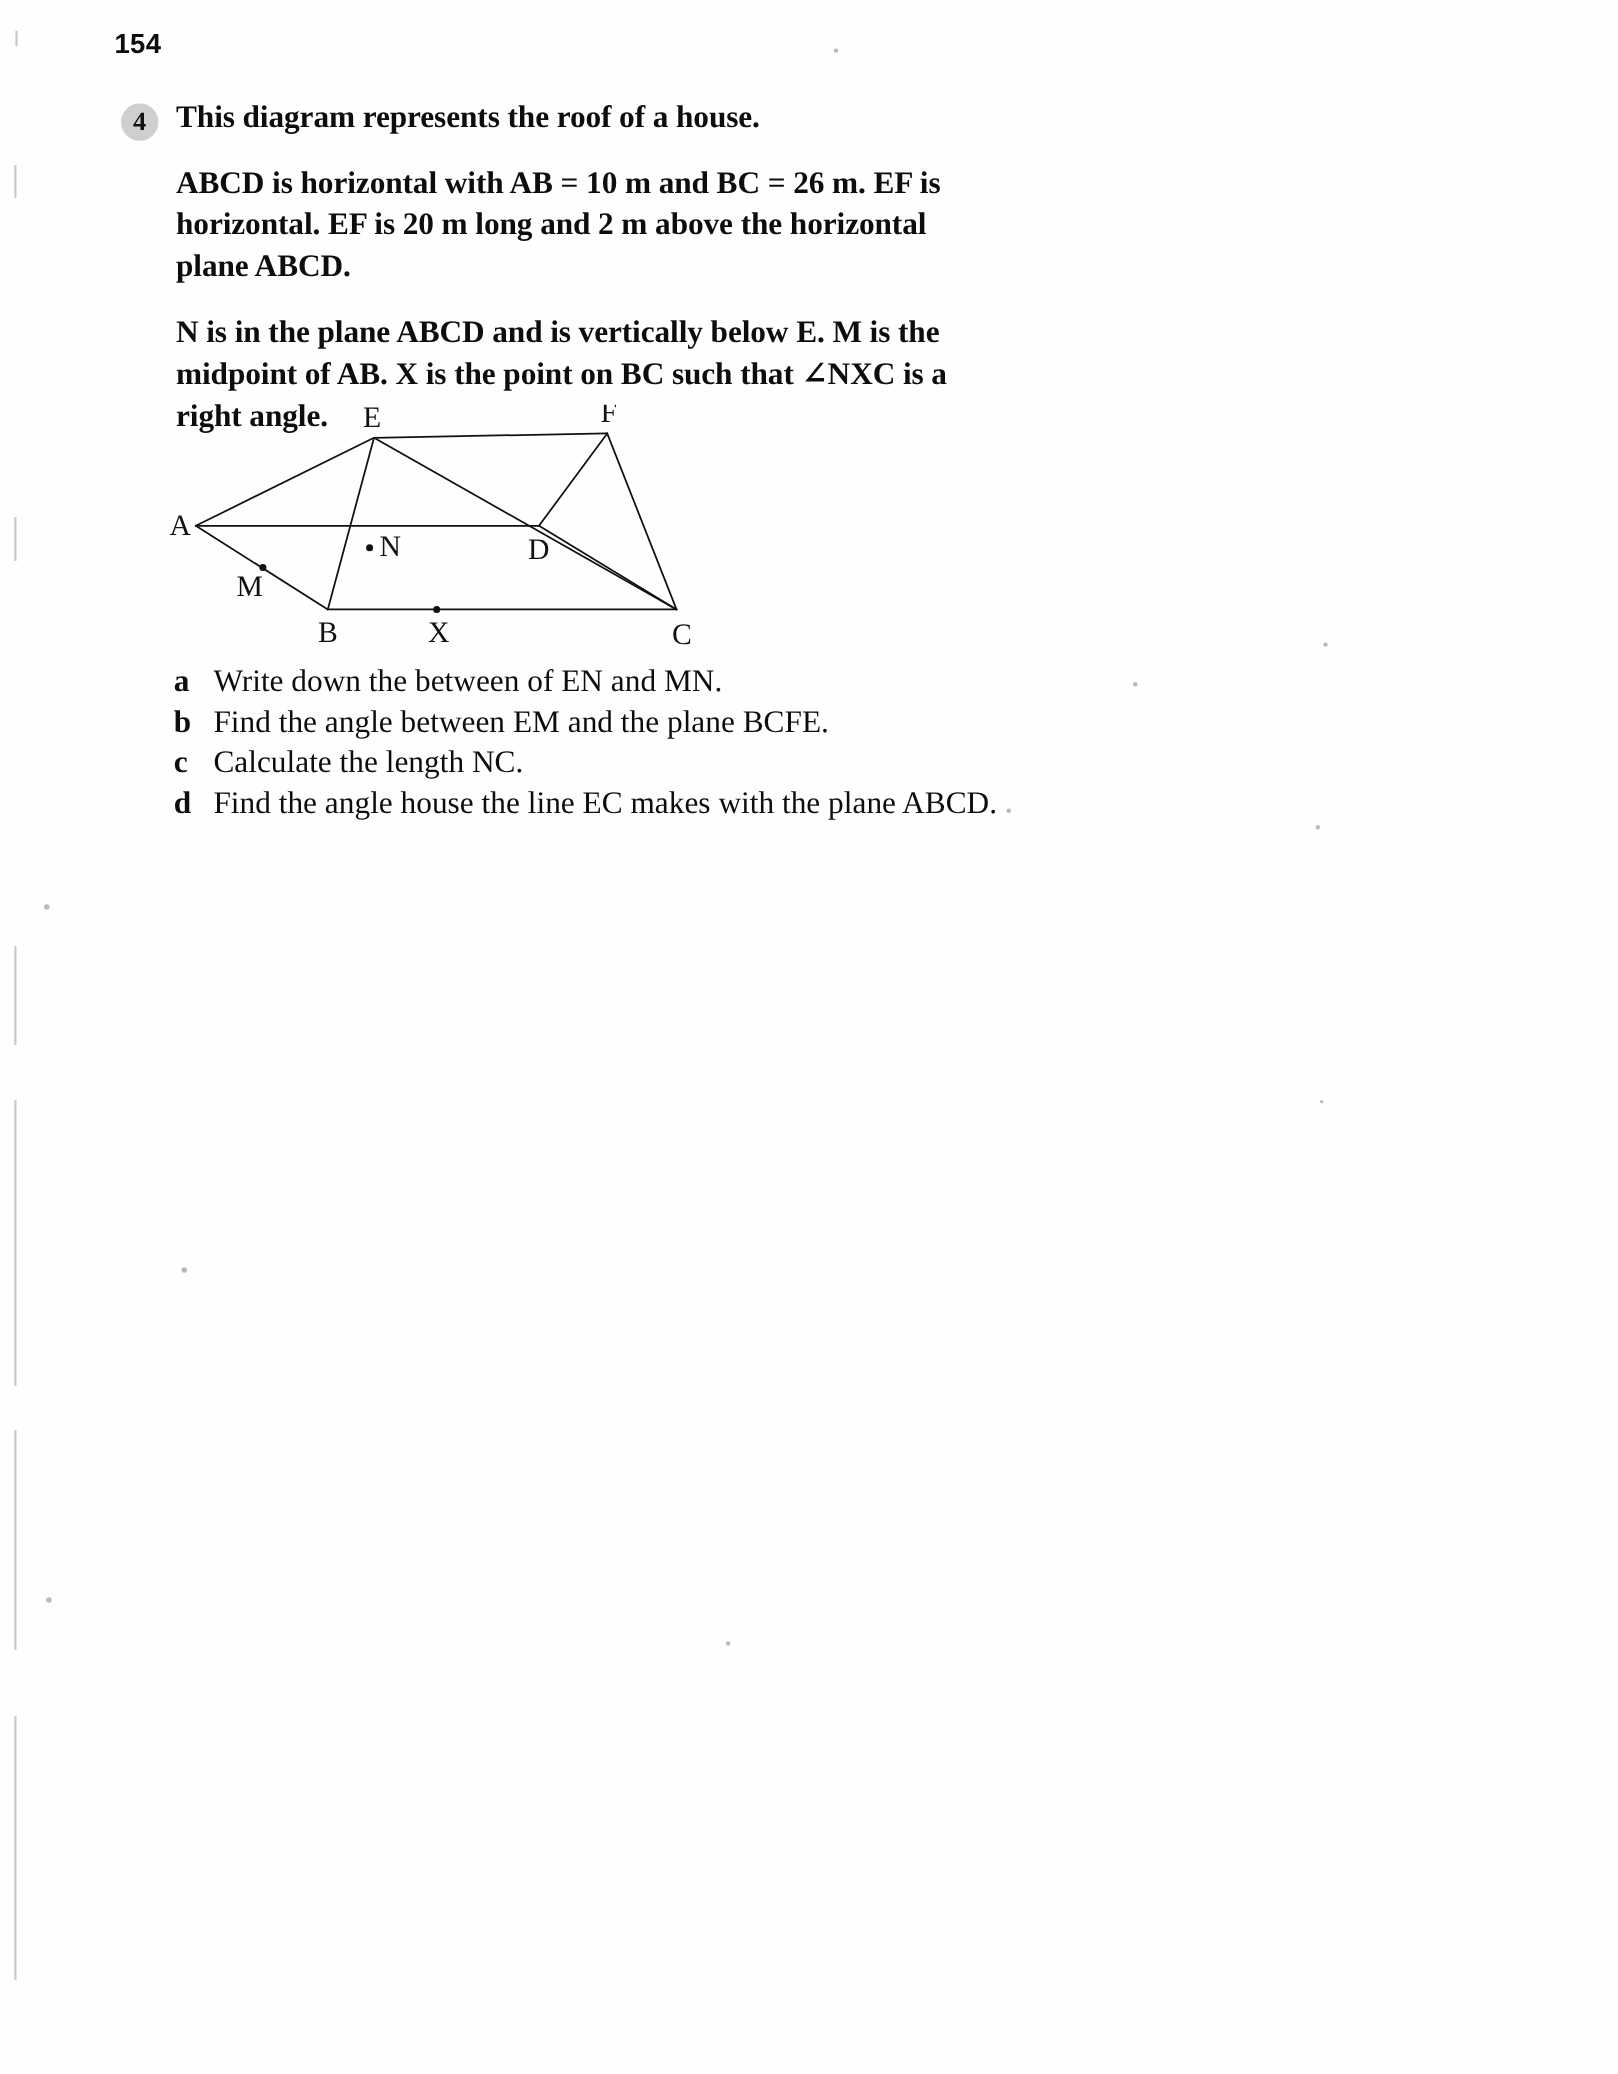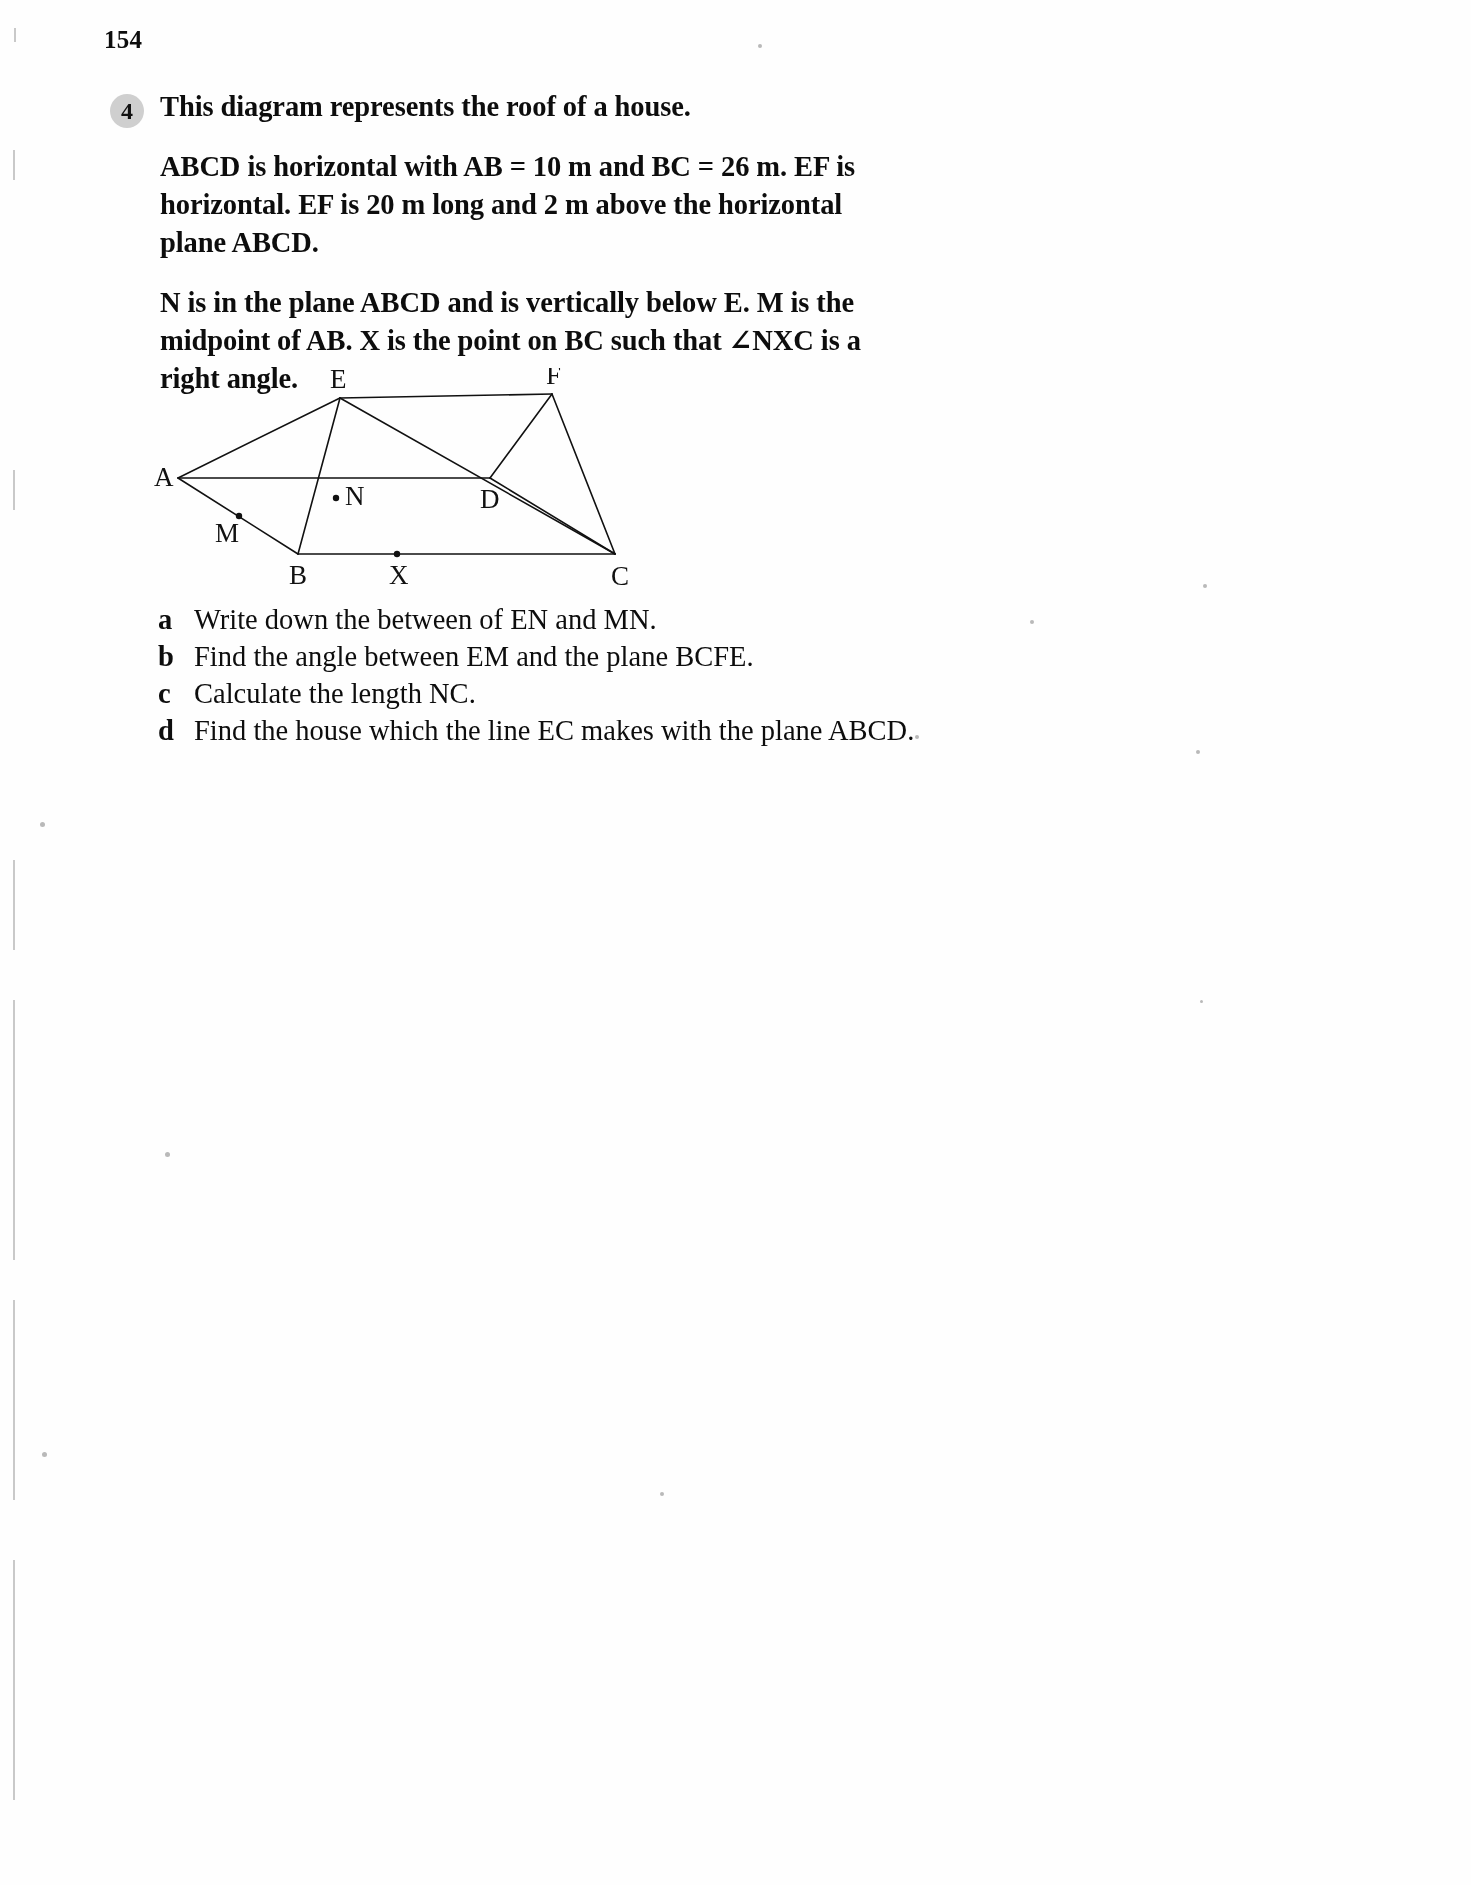--- a/index.html
+++ b/index.html
@@ -24,21 +24,21 @@
   }
 
   
   .folio {
     position: absolute;
     left: 104px;
     top: 26px;
     font-size: 25px;
     font-weight: bold;
     letter-spacing: 0.3px;
-    font-family: Liberation Serif, serif;
+    font-family: Liberation Sans, sans-serif;
   }
 
   
   .question {
     position: absolute;
     left: 104px;
     top: 88px;
     width: 810px;
   }
 
@@ -194,17 +194,17 @@
     <div class="part">
       <span class="part-letter">b</span>
       <span class="part-text">Find the angle between EM and the plane BCFE.</span>
     </div>
     <div class="part">
       <span class="part-letter">c</span>
       <span class="part-text">Calculate the length NC.</span>
     </div>
     <div class="part">
       <span class="part-letter">d</span>
-      <span class="part-text">Find the house which the line EC makes with the plane ABCD.</span>
+      <span class="part-text">Find the angle house the line EC makes with the plane ABCD.</span>
     </div>
   </div>
 
 </div>
 
 </body></html>

